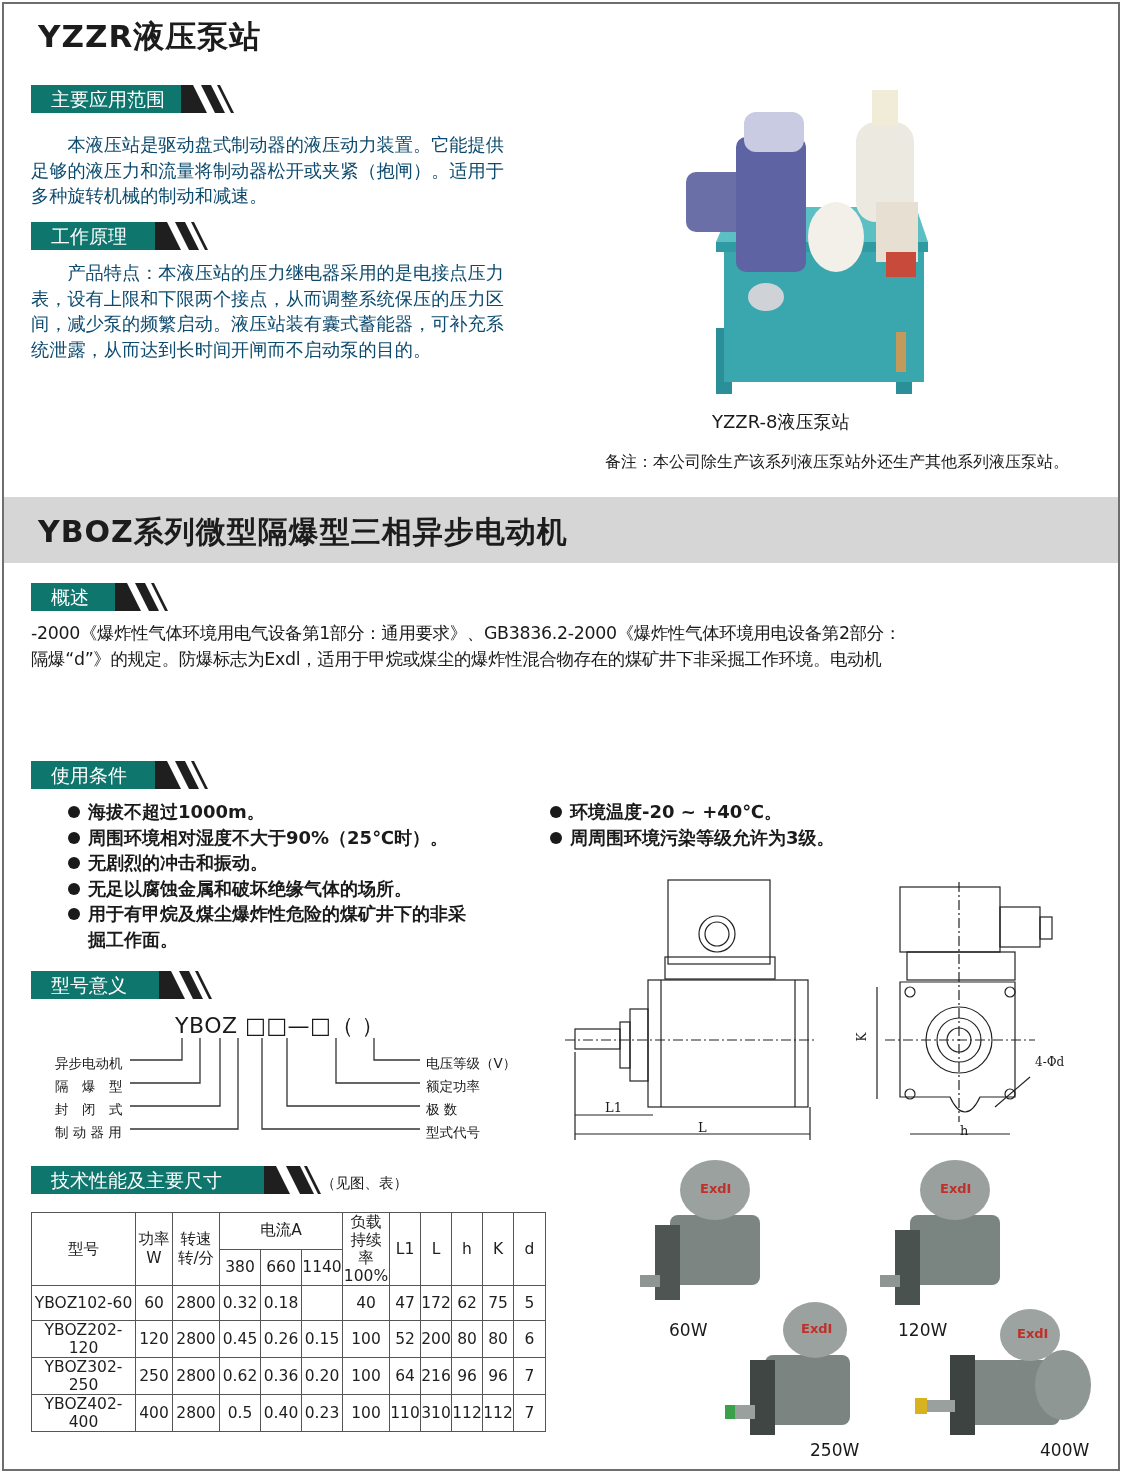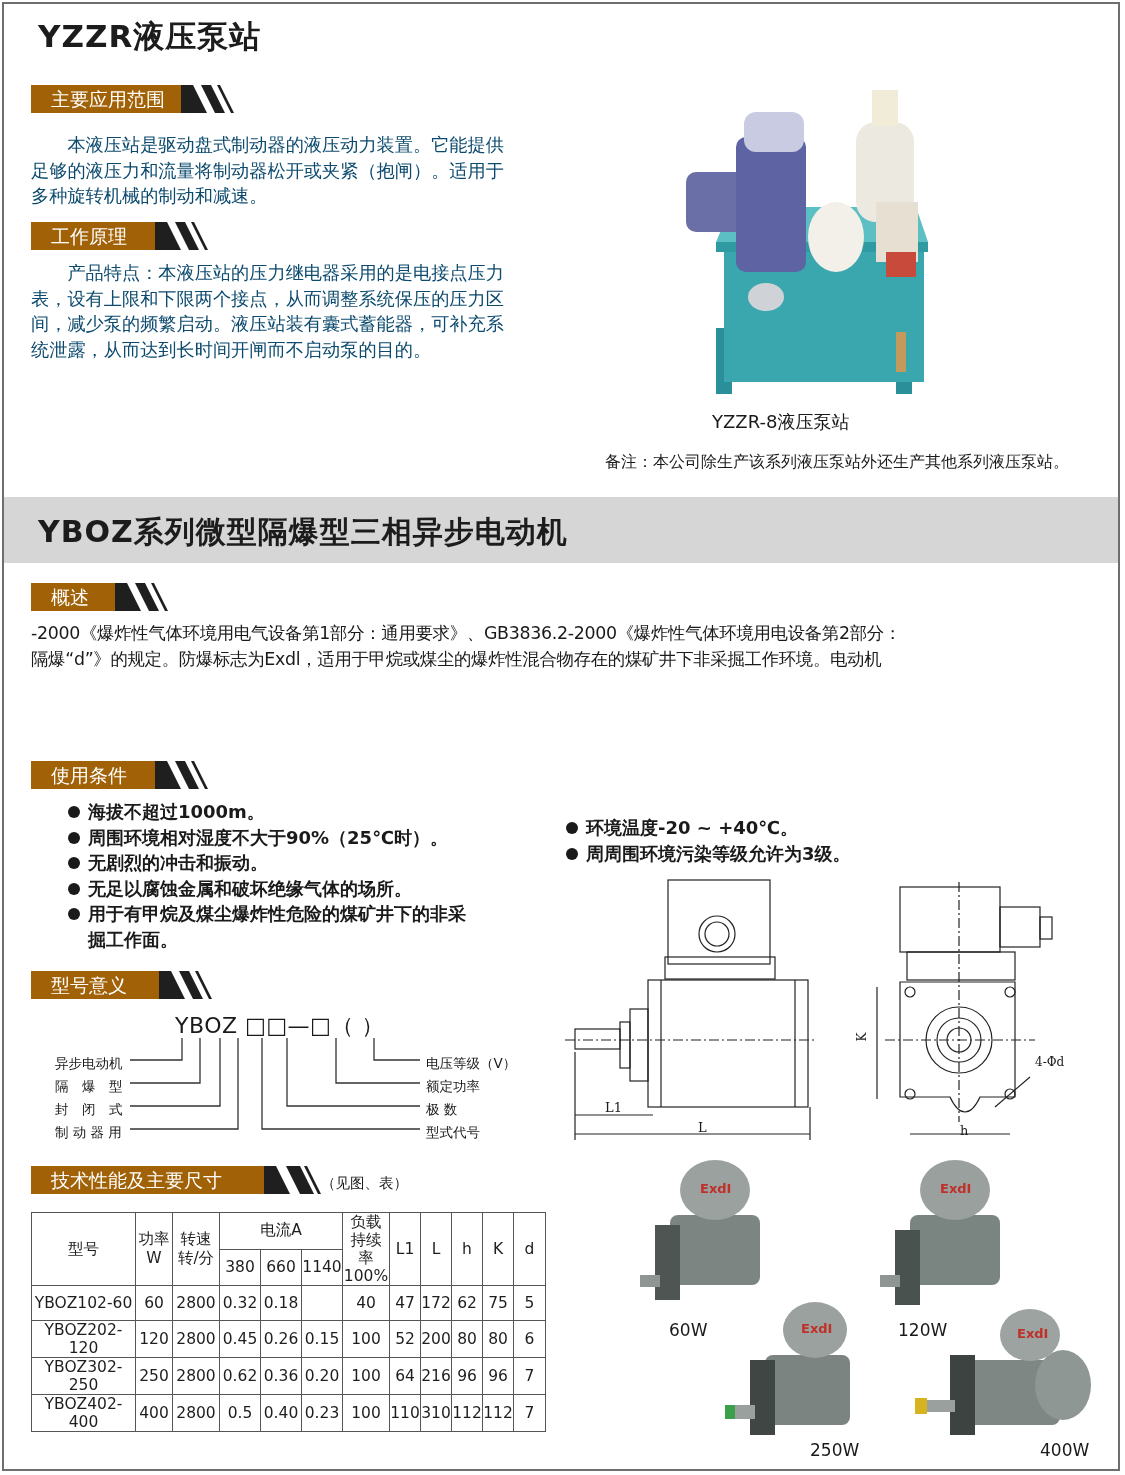--- a/index.html
+++ b/index.html
@@ -4,21 +4,21 @@
 <style>
   html, body { margin:0; padding:0; background:#ffffff; }
   body { width:1125px; height:1475px; position:relative; overflow:hidden;
          font-family:"DejaVu Sans", "Liberation Sans", sans-serif; color:#1a1a1a; }
   .frame { position:absolute; left:2px; top:2px; width:1118px; height:1469px;
            border:2px solid #6e6e6e; border-left-width:2px; box-sizing:border-box; }
   .abs { position:absolute; }
   .h1 { font-weight:bold; font-size:31px; letter-spacing:1px; color:#1c1c1c; }
   .band { position:absolute; left:4px; top:497px; width:1114px; height:66px; background:#d6d6d6; }
   .sec { position:absolute; height:28px; }
-  .sec .lbl { position:absolute; left:0; top:0; height:28px; background:#a16207; color:#fff;
+  .sec .lbl { position:absolute; left:0; top:0; height:28px; background:#0f766e; color:#fff;
               font-family:"DejaVu Serif", "Liberation Serif", serif; font-size:19px;
               line-height:28px; padding-left:20px; box-sizing:border-box; }
   .sec svg { position:absolute; top:0; }
   .para { font-size:18.2px; line-height:25.6px; color:#0c4a6e; }
   .indent { text-indent:2em; }
   .bul { font-size:18px; line-height:25.5px; }
   .bul li { list-style:none; position:relative; padding-left:22px;font-weight:bold; }
   .bul li::before { content:""; position:absolute; left:2px; top:7px; width:12px; height:12px;
                     border-radius:50%; background:#1a1a1a; }
   table.spec { border-collapse:collapse; position:absolute; left:31px; top:1212px;
@@ -109,21 +109,21 @@
 </div>
 
 <ul class="abs bul" style="left:66px;top:799px;width:420px;margin:0;padding:0;">
   <li>海拔不超过1000m。</li>
   <li>周围环境相对湿度不大于90%（25℃时）。</li>
   <li>无剧烈的冲击和振动。</li>
   <li>无足以腐蚀金属和破坏绝缘气体的场所。</li>
   <li style="width:380px;">用于有甲烷及煤尘爆炸性危险的煤矿井下的非采掘工作面。</li>
 </ul>
 
-<ul class="abs bul" style="left:548px;top:799px;width:400px;margin:16px;padding:0;">
+<ul class="abs bul" style="left:548px;top:799px;width:400px;margin:0;padding:0;">
   <li>环境温度-20 ~ +40℃。</li>
   <li>周周围环境污染等级允许为3级。</li>
 </ul>
 
 <div class="sec" style="left:31px;top:971px;width:200px;">
   <div class="lbl" style="width:140px;">型号意义</div>
   <svg style="left:128px" width="80" height="28">
     <polygon points="0,0 12,0 26,28 0,28" fill="#1f1f1f"></polygon>
     <polygon points="20,0 30,0 44,28 34,28" fill="#1f1f1f"></polygon>
     <polygon points="36,0 39,0 53,28 50,28" fill="#1f1f1f"></polygon>

